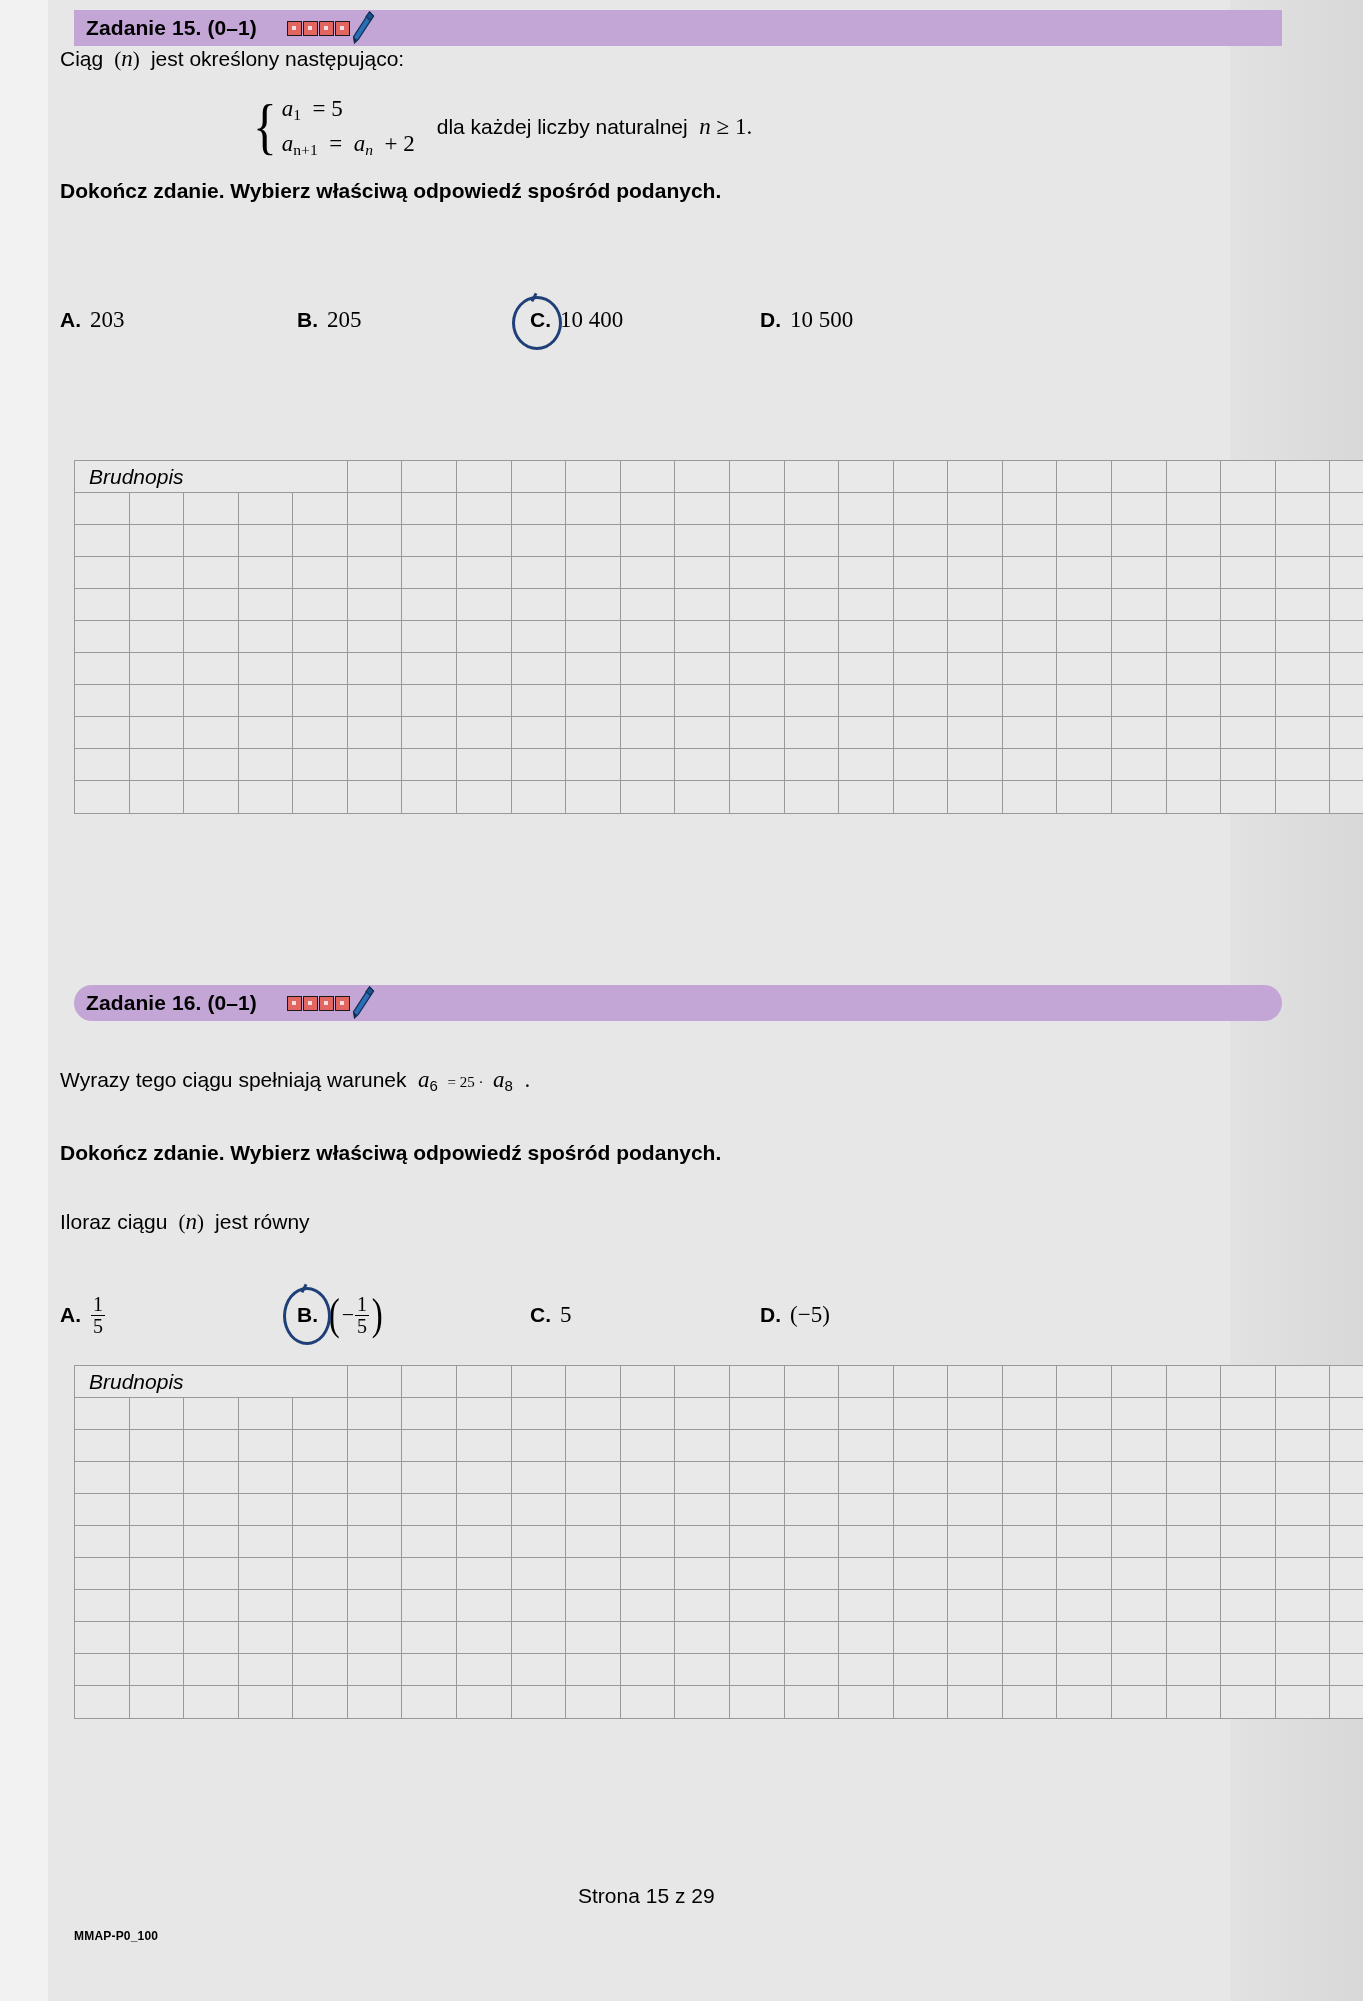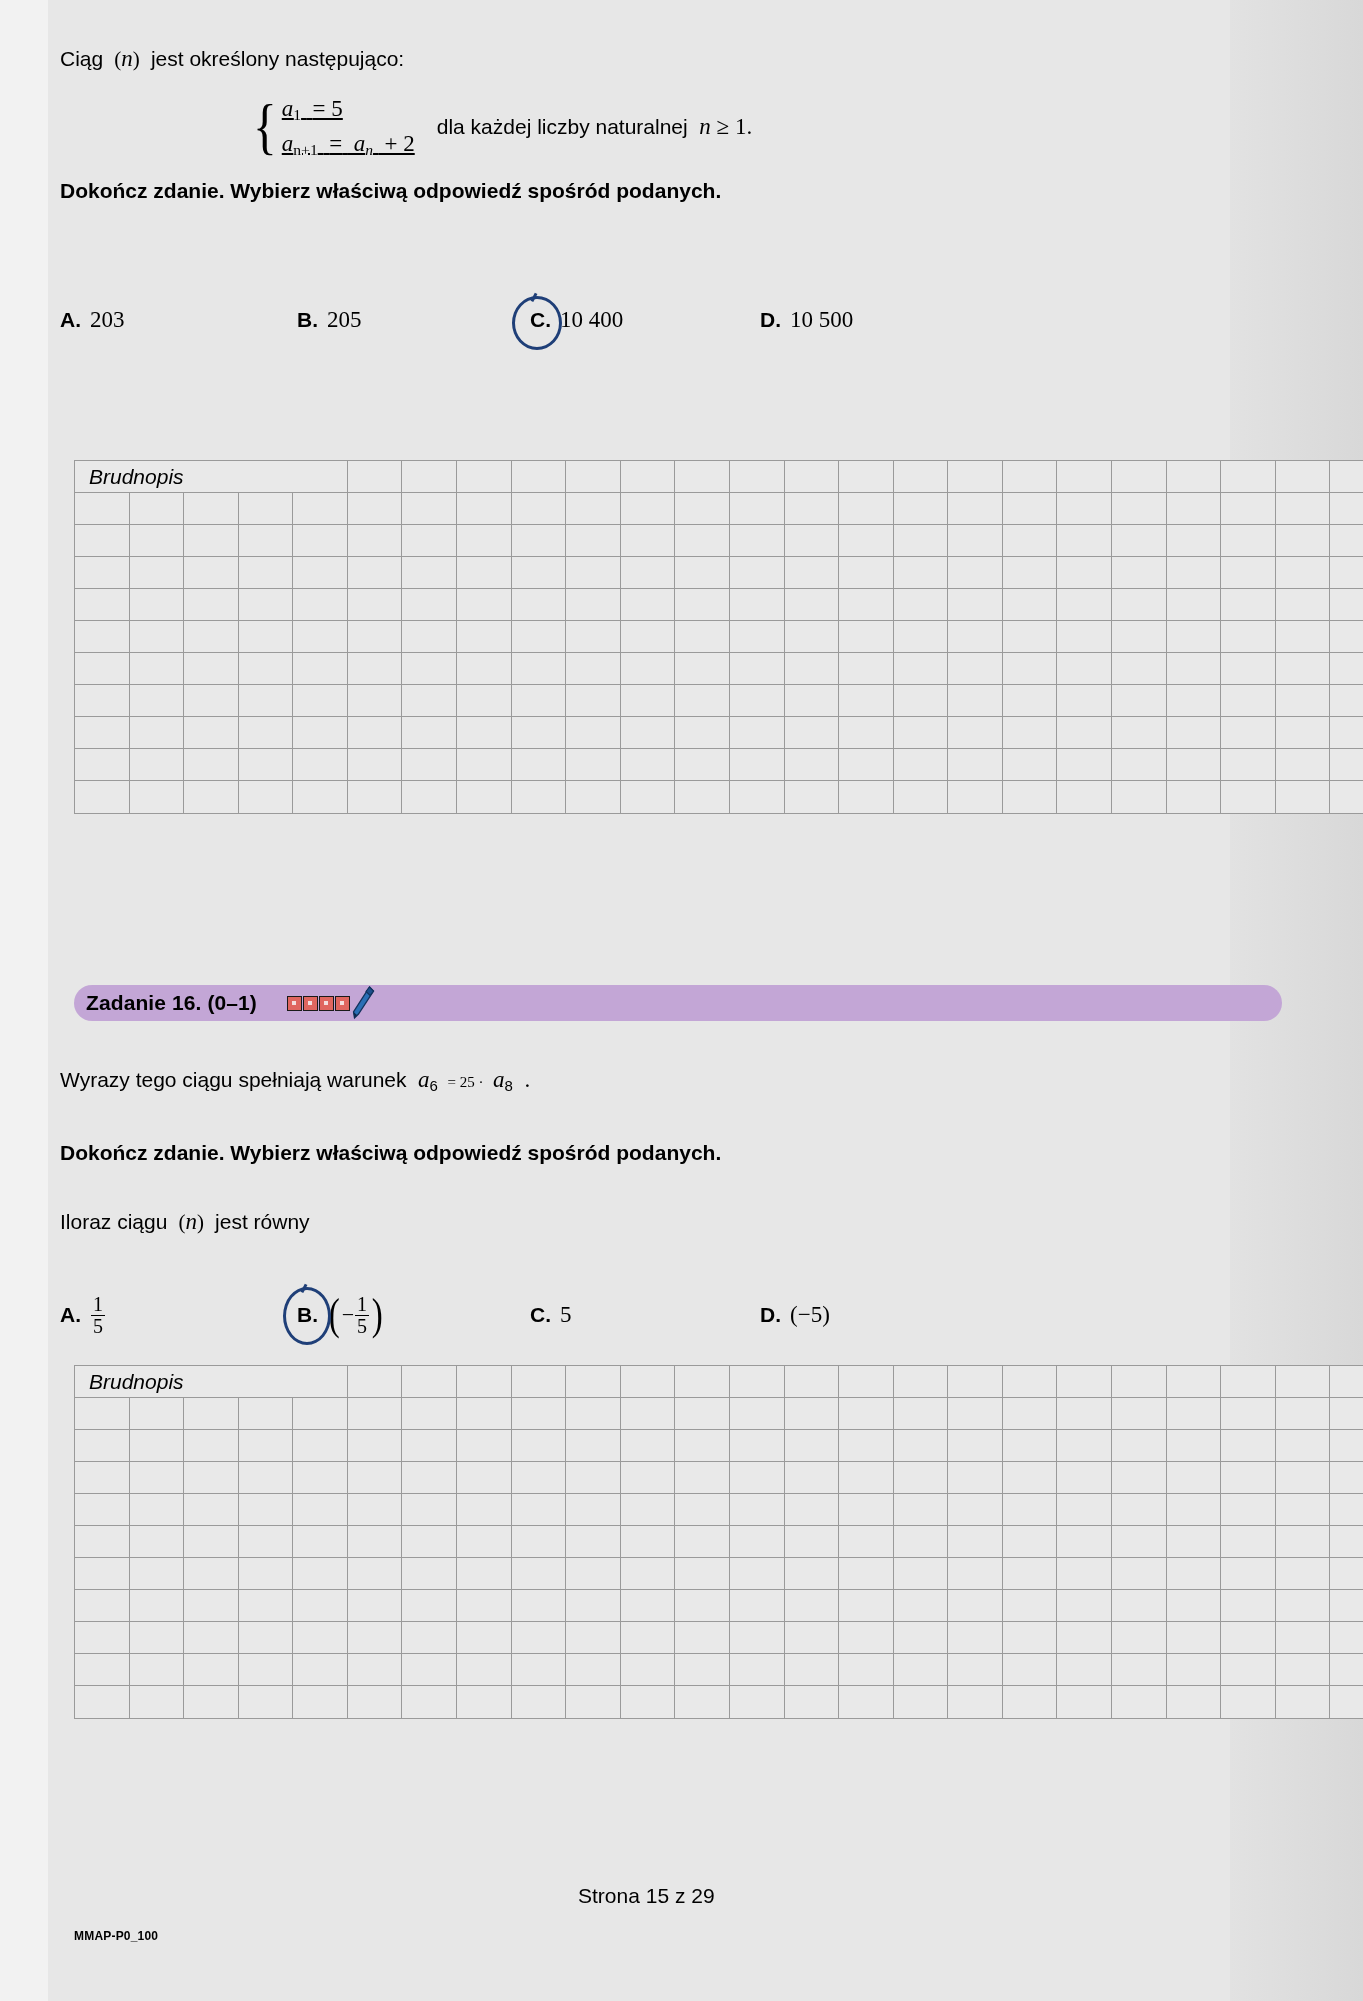--- a/index.html
+++ b/index.html
@@ -123,21 +123,21 @@
     margin-right: 2px;
   }
   .eqlines {
     display: flex;
     flex-direction: column;
     justify-content: center;
     font-family: "Liberation Serif", serif;
     font-style: italic;
     font-size: 23px;
   }
-  .eqlines div { line-height: 1.45; white-space: nowrap; text-decoration: underline; }
+  .eqlines div { line-height: 1.45; white-space: nowrap; }
   .eq-tail {
     margin-left: 22px;
     font-size: 21px;
     font-family: "Liberation Sans", sans-serif;
     font-style: normal;
     white-space: nowrap;
   }
 
   
   .answers {
@@ -251,20 +251,46 @@
     white-space: nowrap;
   }
 </style>
 </head>
 <body>
 
 <div class="page"></div>
 
 <div class="content">
 
+  <div class="task-band" style="top:10px;">
+    <span class="task-title">Zadanie 15. (0–1)</span>
+    <span class="icon-wrap">
+      <span class="stamp-boxes">
+        <span class="sq">
+            <i></i>
+          </span>
+          <span class="sq">
+            <i></i>
+          </span>
+          <span class="sq">
+            <i></i>
+          </span>
+          <span class="sq">
+            <i></i>
+          </span>
+      </span>
+      <span class="pen-icon">
+        <svg width="26" height="34" viewBox="0 0 26 34">
+          <path d="M20.5 1 L24.5 5 L9.5 28 L5.5 32 L4.5 26 Z" fill="#2a6fb5" stroke="#12325c" stroke-width="1.3"></path>
+          <path d="M20.5 1 L24.5 5 L21 9.5 L17 5.5 Z" fill="#1b4f8c" stroke="#12325c" stroke-width="1.1"></path>
+          <path d="M5.5 32 L4.5 26 L8 29 Z" fill="#0f2a4d"></path>
+        </svg>
+      </span>
+    </span>
+  </div>
 
   <div class="line" style="left:60px; top:45px;">
     <span>Ciąg</span>
     <span class="mathup">&nbsp;(</span><span class="serif-math" style="font-size:23px">n</span><span class="mathup">)&nbsp;</span>
     <span>jest określony następująco:</span>
   </div>
 
   <div class="eqsys" style="left:250px; top:92px;">
     <span class="brace">{</span>
     <span class="eqlines">

